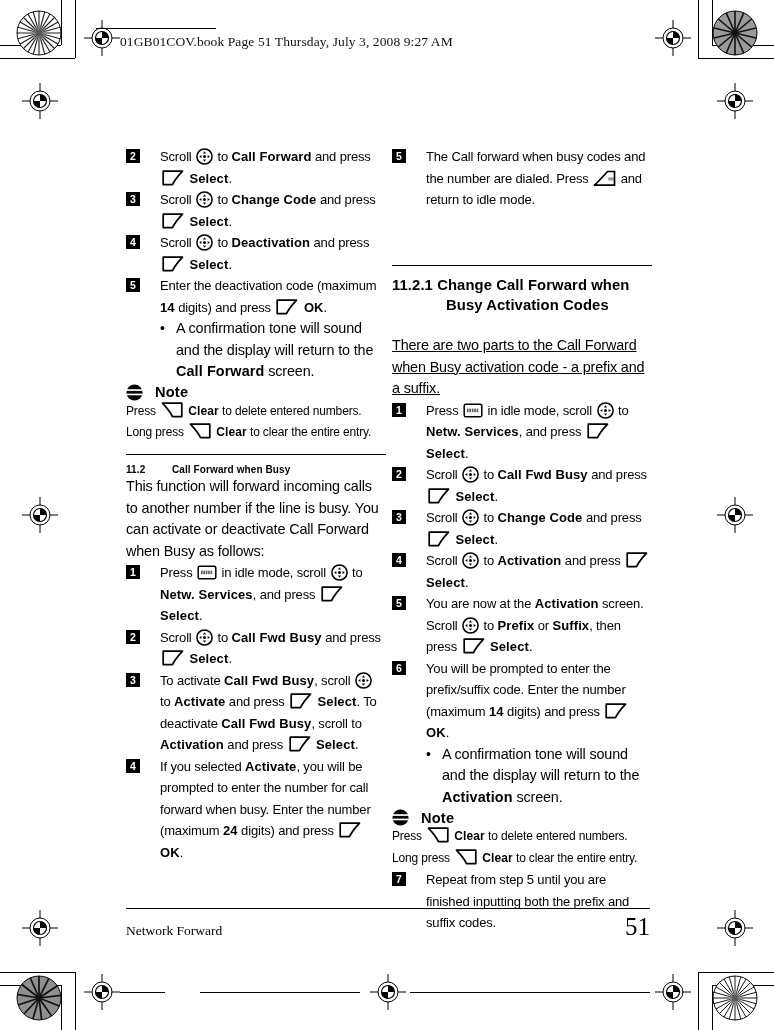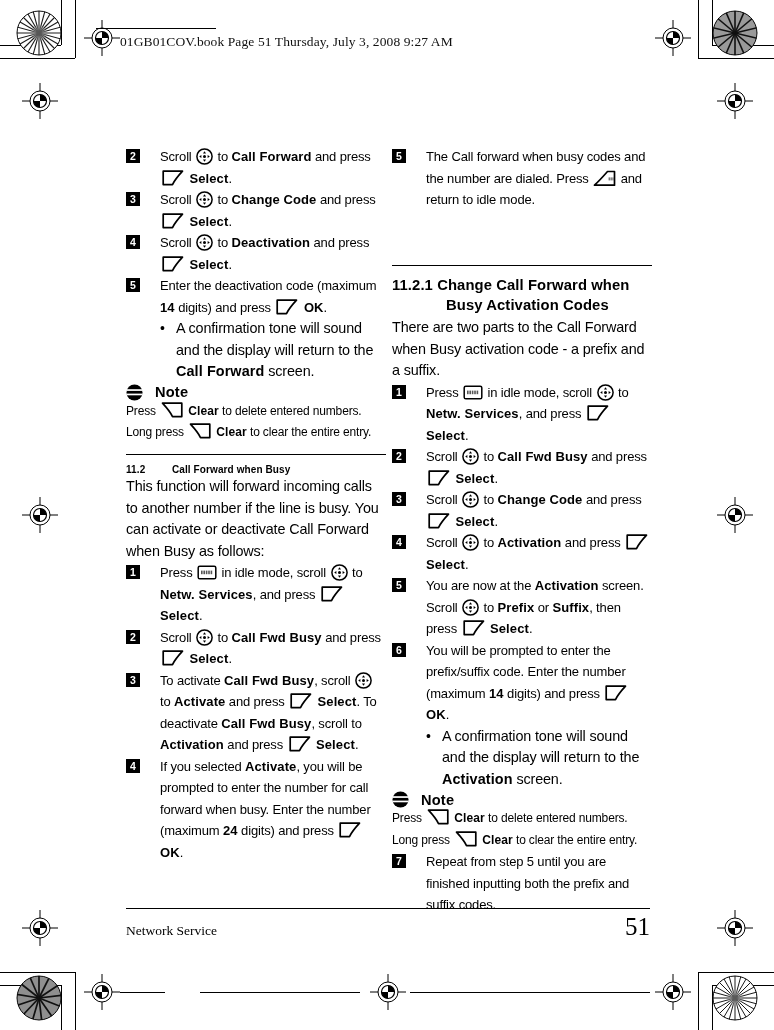--- a/index.html
+++ b/index.html
@@ -484,21 +484,21 @@
                 </g>
               </svg></span> and return to idle mode.</span></div>
       </div>
 
     <div class="rule" style="margin-top:54px;"></div>
     <div class="h3">
       <span>11.2.1</span>
       <span>Change Call Forward when</span>
       <span class="cont">Busy Activation Codes</span>
     </div>
-    <div class="body-text" style="margin-top:2px;">There are two parts to the Call Forward when Busy activation code - a prefix and a suffix.</div>
+    <div class="body-text" style="margin-top:20px;text-decoration:underline;">There are two parts to the Call Forward when Busy activation code - a prefix and a suffix.</div>
     <div>
         <div class="step"><span class="num">1</span><span class="stxt">Press <span class="ico ico-menu"><svg viewBox="0 0 20 15" xmlns="http://www.w3.org/2000/svg">
                 <rect x="1.2" y="1.2" width="17.6" height="12.6" rx="1.6" fill="#fff" stroke="#000" stroke-width="1.5"></rect>
                 <g fill="#555">
                   <rect x="4" y="5.6" width="1.6" height="3.6"></rect>
                   <rect x="6.4" y="5.6" width="1.6" height="3.6"></rect>
                   <rect x="8.8" y="5.6" width="1.6" height="3.6"></rect>
                   <rect x="11.2" y="5.6" width="1.6" height="3.6"></rect>
                   <rect x="13.6" y="5.6" width="1.6" height="3.6"></rect>
                 </g>
@@ -577,17 +577,17 @@
             <path d="M21.8 2.2 L2.5 2.2 C6 6 10 10.5 12.5 15.6 L21.8 15.6 Z" fill="#fff" stroke="#000" stroke-width="1.7" stroke-linejoin="round"></path>
           </svg></span> <b>Clear</b> to clear the entire entry.</div>
     <div>
         <div class="step"><span class="num">7</span><span class="stxt">Repeat from step 5 until you are finished inputting both the prefix and suffix codes.</span></div>
       </div>
   </div>
 
   <div class="footer">
     <div class="footer-rule"></div>
     <div class="footer-row">
-      <div class="footer-left">Network Service</div>
+      <div class="footer-left">Network Forward</div>
       <div class="footer-page">51</div>
     </div>
   </div>
 </div>
 
 </body></html>

